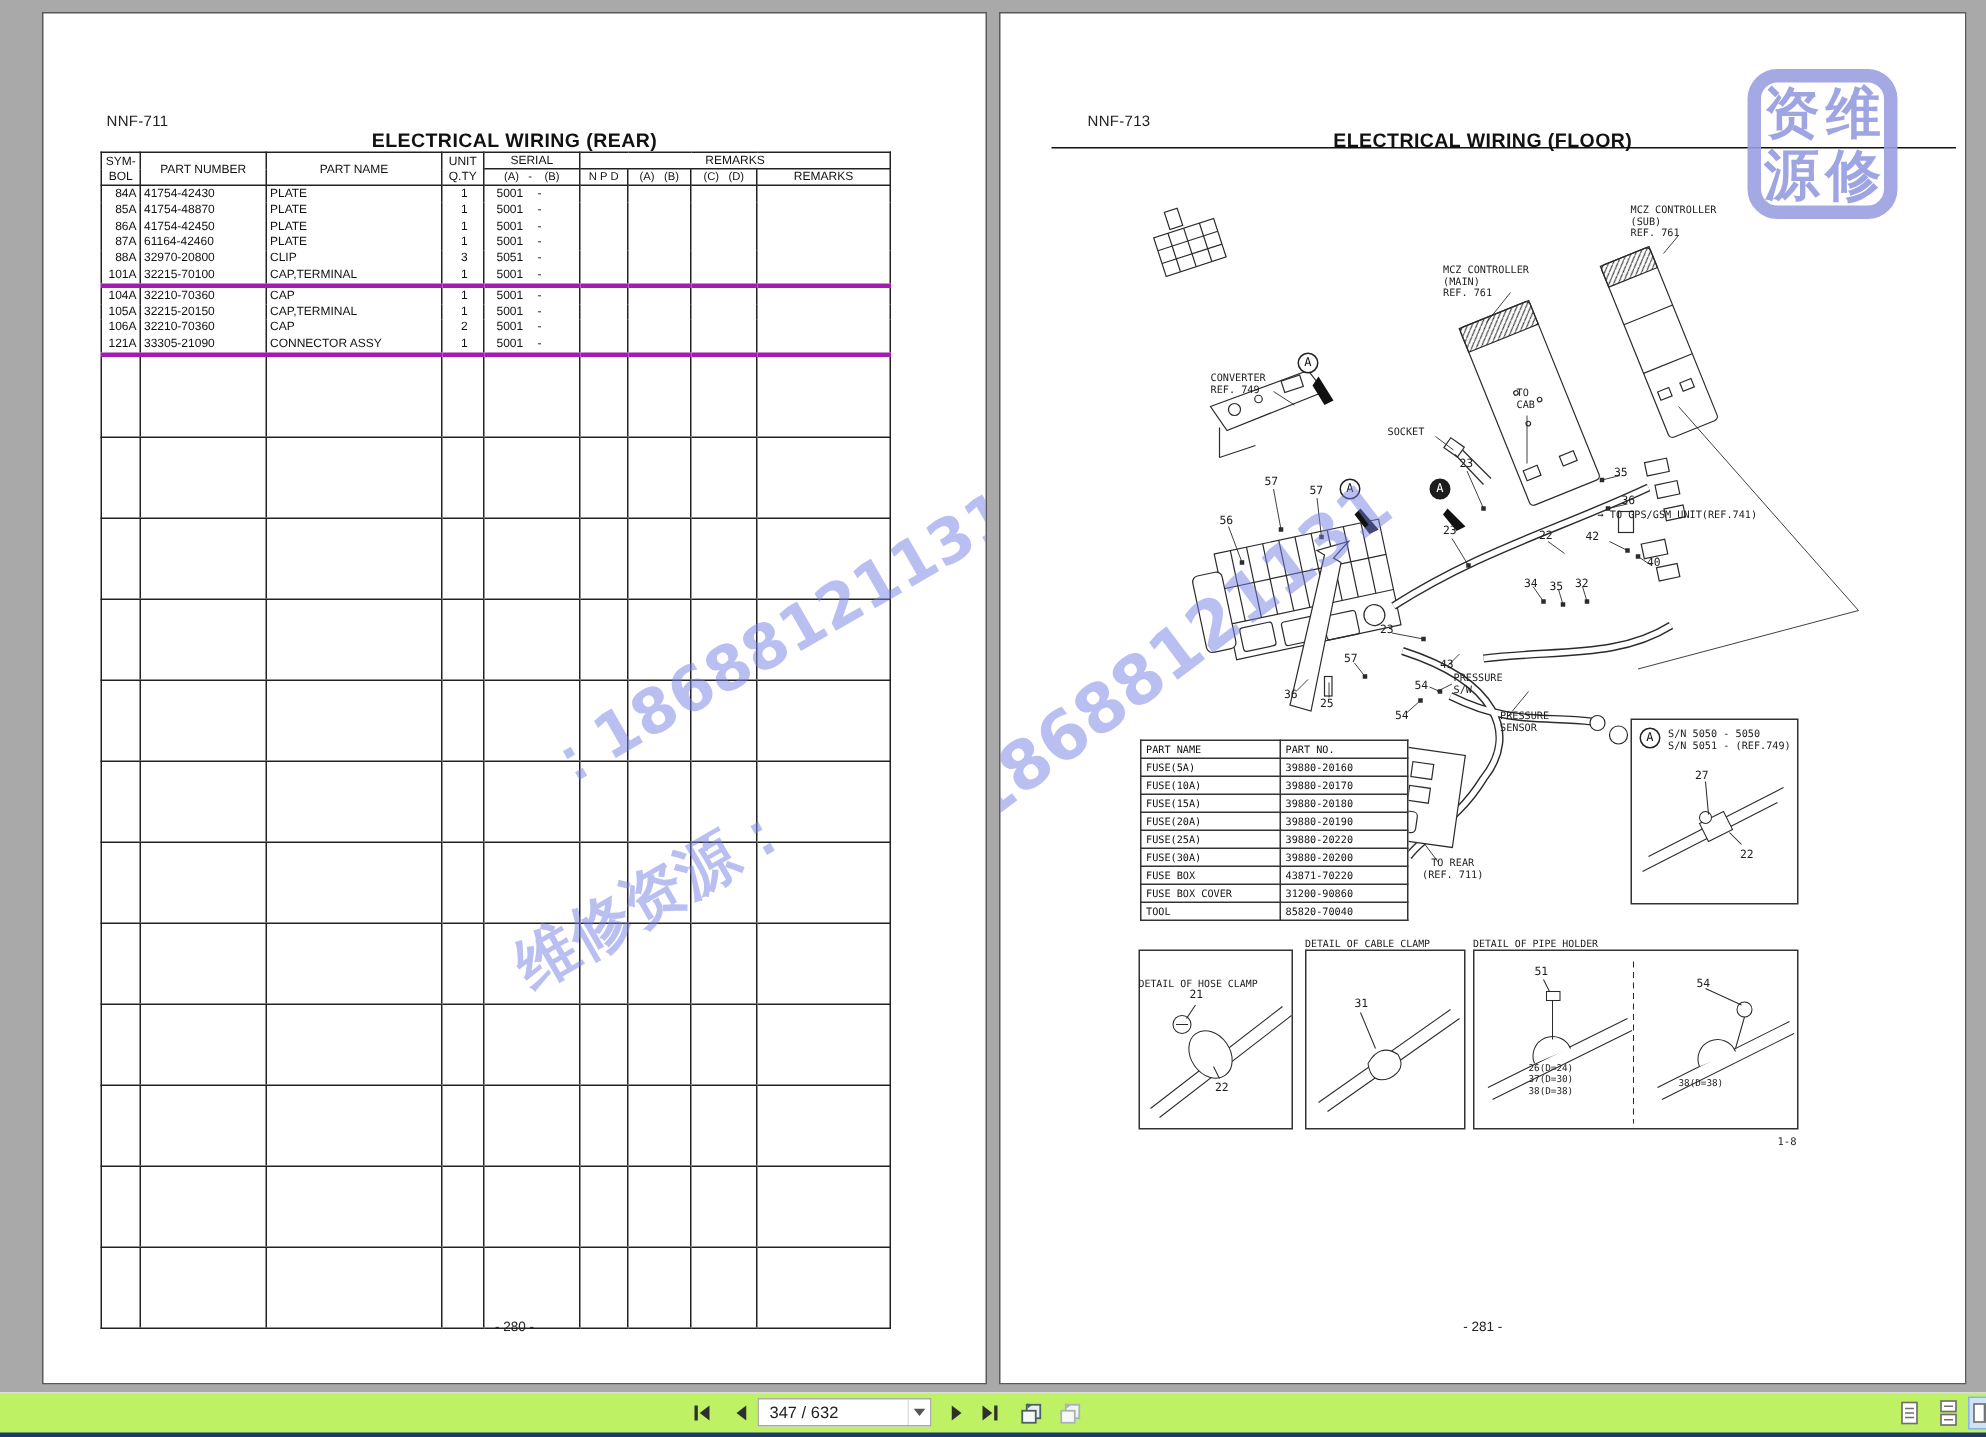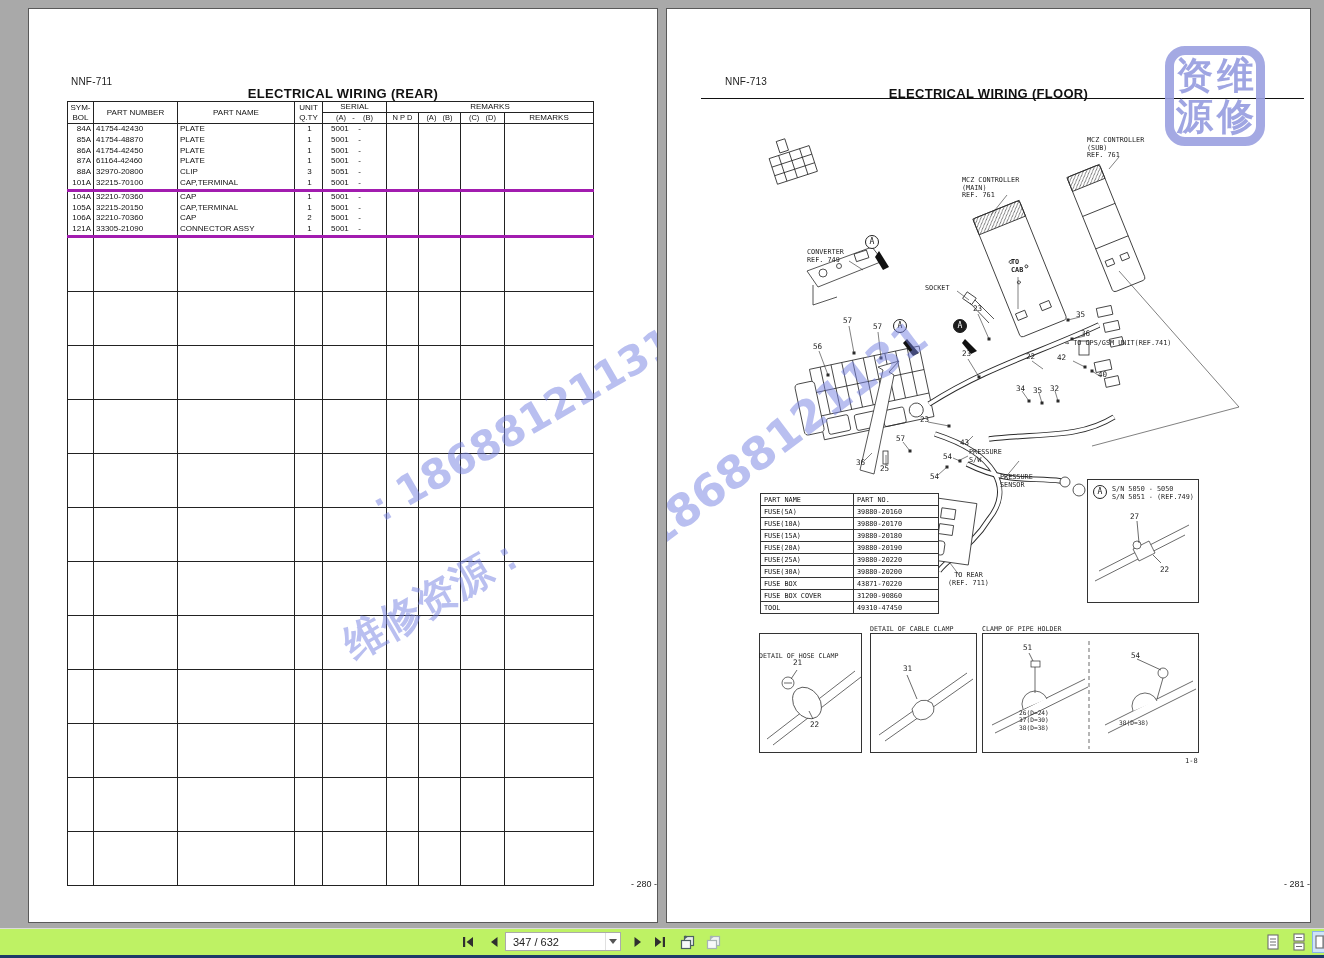--- a/index.html
+++ b/index.html
@@ -3,21 +3,21 @@
 <meta charset="utf-8">
 <style>
   html,body{margin:0;padding:0;}
   body{width:1324px;height:958px;overflow:hidden;background:#a9a9a9;font-family:"Liberation Sans",sans-serif;position:relative;}
   .page{position:absolute;top:8px;height:915px;background:#fff;border:1px solid #595959;box-sizing:border-box;overflow:hidden;}
   #page-left{left:28px;width:630px;}
   #page-right{left:666px;width:645px;}
   .doc-code{position:absolute;font-size:10px;color:#222;letter-spacing:.2px;}
   .doc-title{position:absolute;left:0;right:0;text-align:center;font-size:13px;font-weight:bold;color:#111;letter-spacing:.3px;}
   .title-rule{position:absolute;left:34px;right:6px;top:89px;border-top:1.2px solid #111;}
-  .footer{position:absolute;left:0;right:0;top:870px;text-align:right;font-size:9px;color:#222;}
+  .footer{position:absolute;left:0;right:0;top:870px;text-align:center;font-size:9px;color:#222;}
   
   .wm{position:absolute;font-family:"DejaVu Sans",sans-serif;font-weight:bold;font-size:41px;color:rgba(116,127,226,0.5);white-space:nowrap;transform-origin:0 50%;pointer-events:none;z-index:5;}
   
   .stamp{position:absolute;left:498px;top:37px;width:100px;height:100px;box-sizing:border-box;border:9px solid rgba(154,160,224,0.9);border-radius:20px;display:grid;grid-template-columns:1fr 1fr;align-items:center;justify-items:center;z-index:6;}
   .stamp span{font-family:"DejaVu Sans",sans-serif;font-weight:900;font-size:37px;line-height:38px;color:rgba(154,160,224,0.95);}
   
   table.parts{position:absolute;left:38px;top:92px;width:526px;border-collapse:collapse;table-layout:fixed;font-size:8px;color:#111;border:1px solid #222;}
   .parts th{border:1px solid #222;font-weight:normal;padding:0;line-height:10px;}
   .parts td{border-left:1px solid #222;padding:0 0 0 2px;line-height:10.8px;height:10.8px;overflow:hidden;white-space:nowrap;}
   .parts td:last-child{border-right:1px solid #222;}
@@ -575,21 +575,21 @@
 
   <span class="dlabel" style="left:420px;top:128px;">MCZ CONTROLLER
 (SUB)
 REF. 761</span>
   <span class="dlabel" style="left:295px;top:168px;">MCZ CONTROLLER
 (MAIN)
 REF. 761</span>
   <span class="dlabel" style="left:140px;top:240px;">CONVERTER
 REF. 749</span>
   <span class="dlabel" style="left:258px;top:276px;">SOCKET</span>
-  <span class="dlabel" style="left:344px;top:250px;font-weight:bold;">TO
+  <span class="dlabel" style="left:344px;top:250px;">TO
 CAB</span>
   <span class="dlabel dnum" style="left:409px;top:302px;">35</span>
   <span class="dlabel dnum" style="left:414px;top:321px;">36</span>
   <span class="dlabel" style="left:398px;top:331px;">→ TO GPS/GSM UNIT(REF.741)</span>
   <span class="dlabel dnum" style="left:390px;top:345px;text-align:center;">42</span>
   <span class="dlabel dnum" style="left:431px;top:362px;">40</span>
   <span class="dlabel dnum" style="left:146px;top:334px;">56</span>
   <span class="dlabel dnum" style="left:176px;top:308px;">57</span>
   <span class="dlabel dnum" style="left:206px;top:314px;">57</span>
   <span class="dlabel dnum" style="left:306px;top:296px;">23</span>
@@ -660,21 +660,21 @@
           <td>43871-70220</td>
         </tr>
 
         <tr>
           <td>FUSE BOX COVER</td>
           <td>31200-90860</td>
         </tr>
 
         <tr>
           <td>TOOL</td>
-          <td>49310-47450</td>
+          <td>85820-70040</td>
         </tr>
 
     </tbody>
   </table>
 
   <div class="obox" style="left:420px;top:470px;width:112px;height:124px;background:transparent;">
     <span class="marker" style="left:5px;top:5px;">A</span>
     <span class="dlabel" style="left:24px;top:6px;">S/N 5050 - 5050</span>
     <span class="dlabel" style="left:24px;top:14px;">S/N 5051 - (REF.749)</span>
     <span class="dlabel dnum" style="left:42px;top:33px;">27</span>
@@ -683,21 +683,21 @@
 
   <span class="dtitle" style="left:92px;top:616px;margin-top:27px;">DETAIL OF HOSE CLAMP</span>
   <div class="obox" style="left:92px;top:624px;width:103px;height:120px;background:transparent;"></div>
   <span class="dlabel dnum" style="left:126px;top:650px;">21</span>
   <span class="dlabel dnum" style="left:143px;top:712px;">22</span>
 
   <span class="dtitle" style="left:203px;top:616px;">DETAIL OF CABLE CLAMP</span>
   <div class="obox" style="left:203px;top:624px;width:107px;height:120px;background:transparent;"></div>
   <span class="dlabel dnum" style="left:236px;top:656px;">31</span>
 
-  <span class="dtitle" style="left:315px;top:616px;">CLAMP OF PIPE HOLDER</span>
+  <span class="dtitle" style="left:315px;top:616px;">DETAIL OF PIPE HOLDER</span>
   <div class="obox" style="left:315px;top:624px;width:217px;height:120px;background:transparent;"></div>
   <span class="dlabel dnum" style="left:356px;top:635px;">51</span>
   <span class="dlabel dnum" style="left:464px;top:643px;">54</span>
   <span class="sizes" style="left:352px;top:700px;">26(D=24)
 37(D=30)
 38(D=38)</span>
   <span class="sizes" style="left:452px;top:710px;">38(D=38)</span>
 
   <span class="sheet-no" style="left:518px;top:748px;">1-8</span>
   <div class="footer">- 281 -</div>

